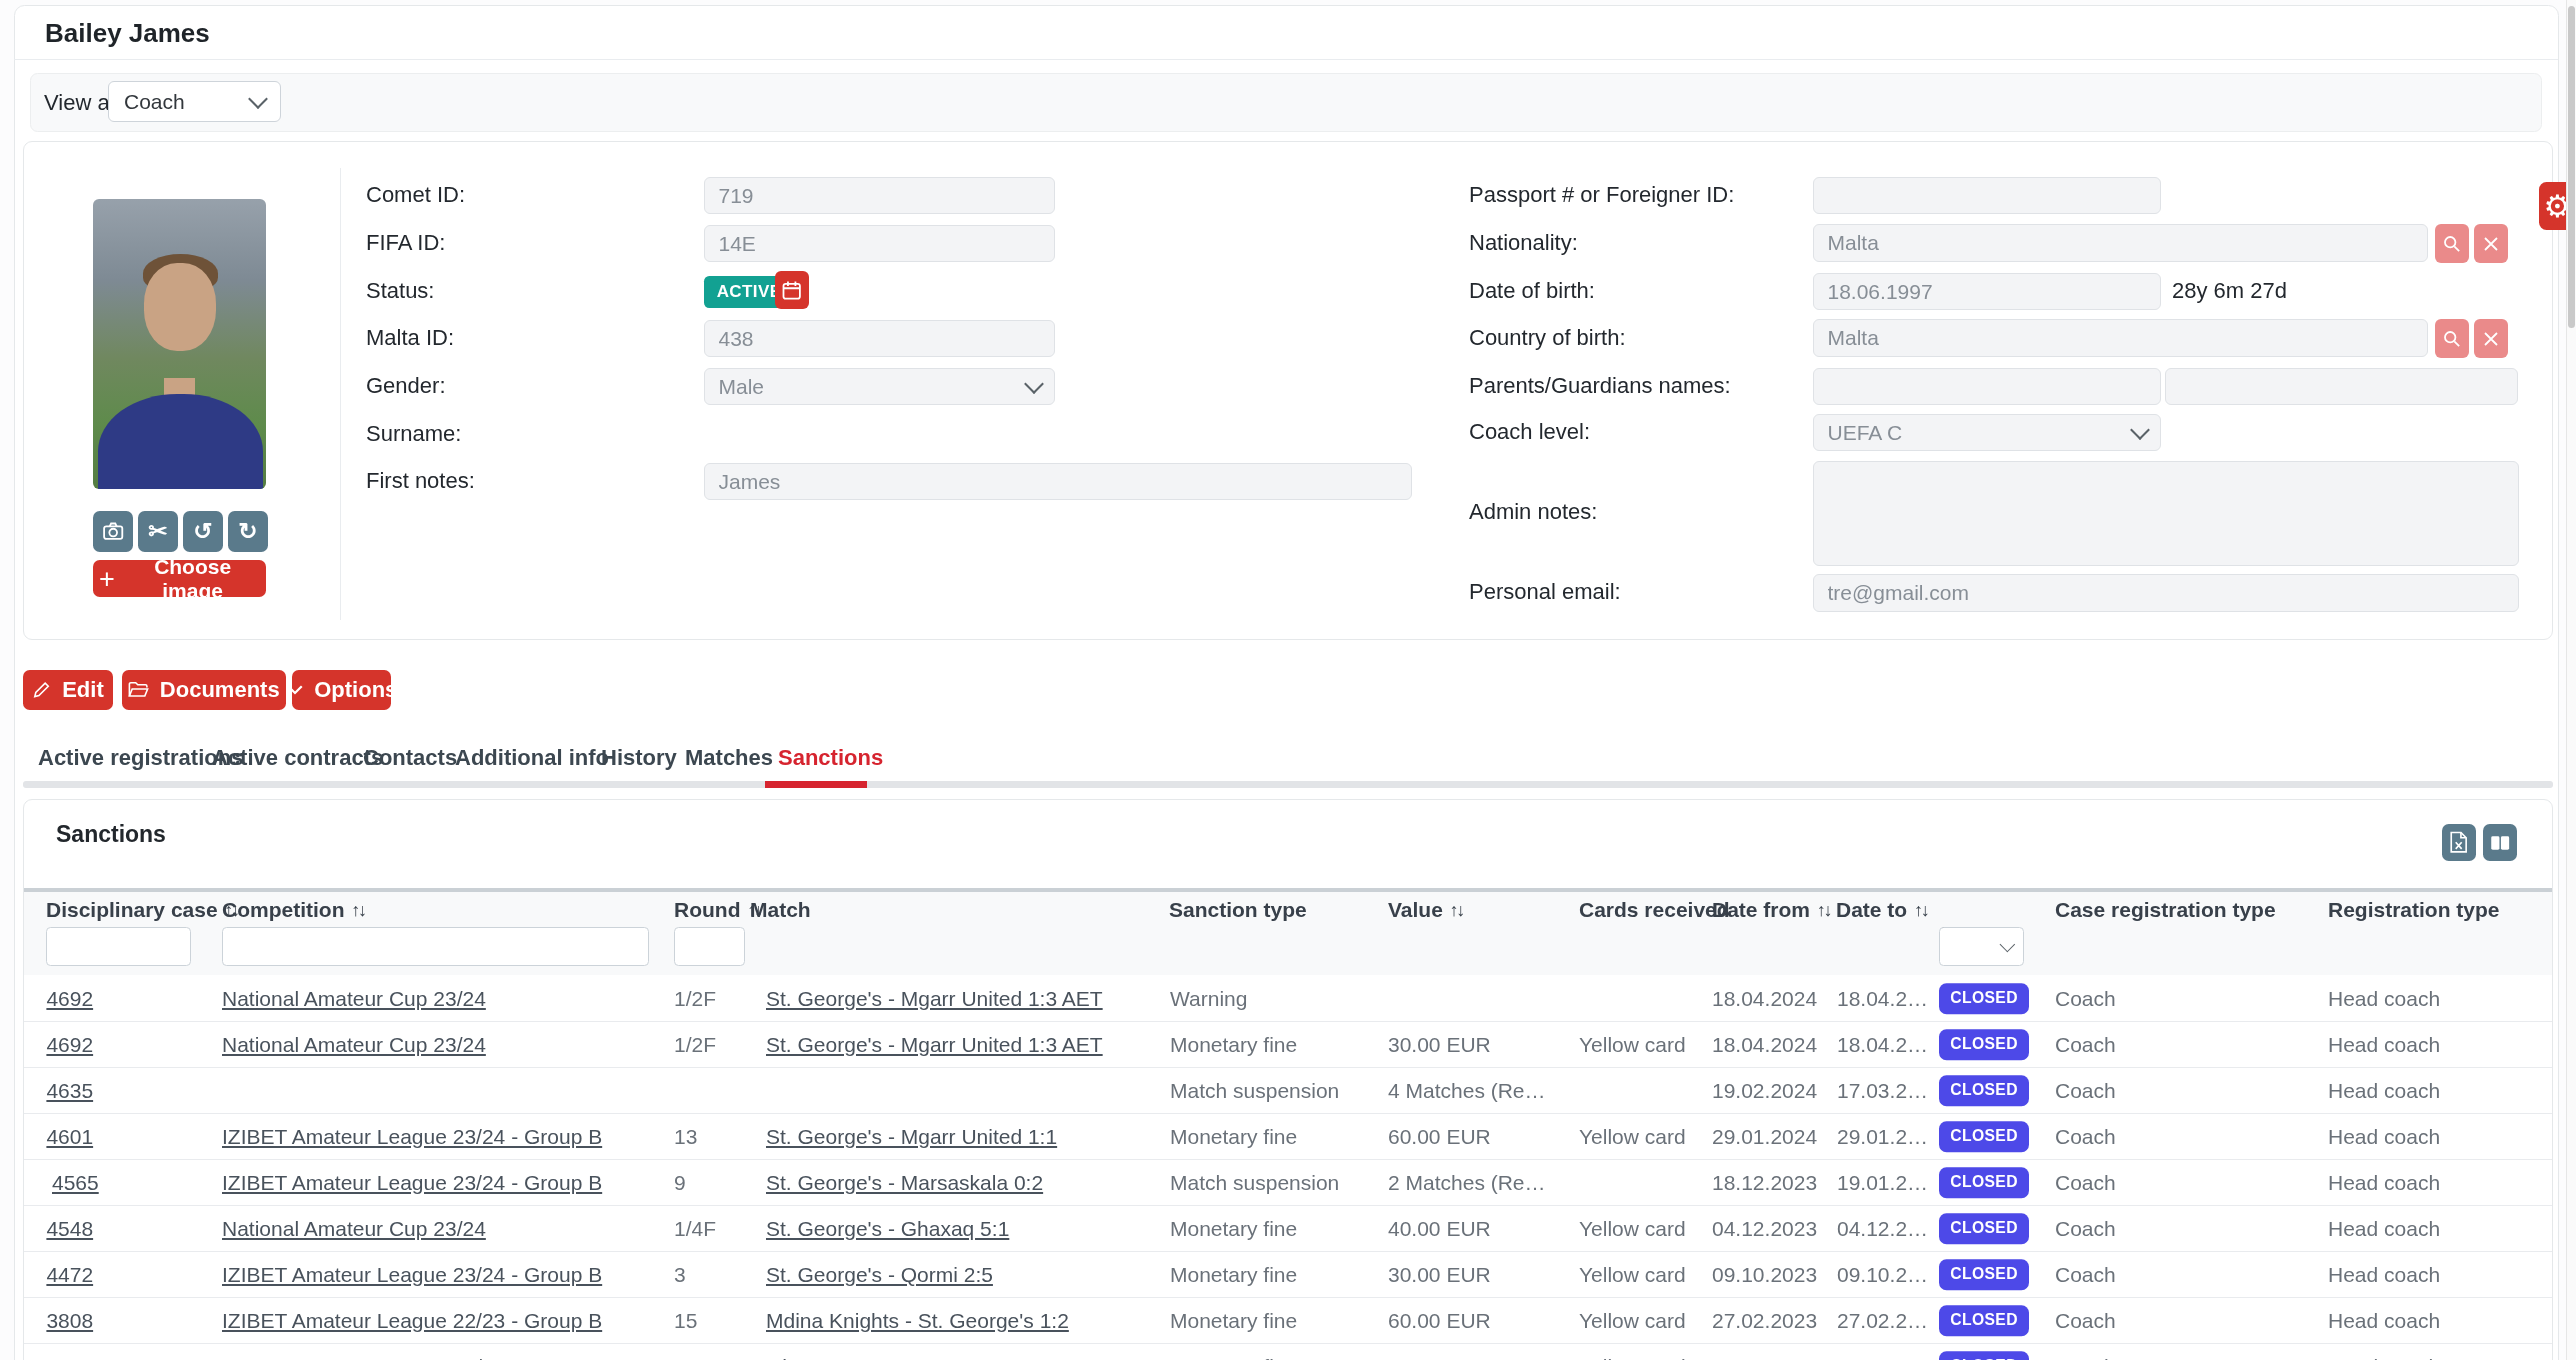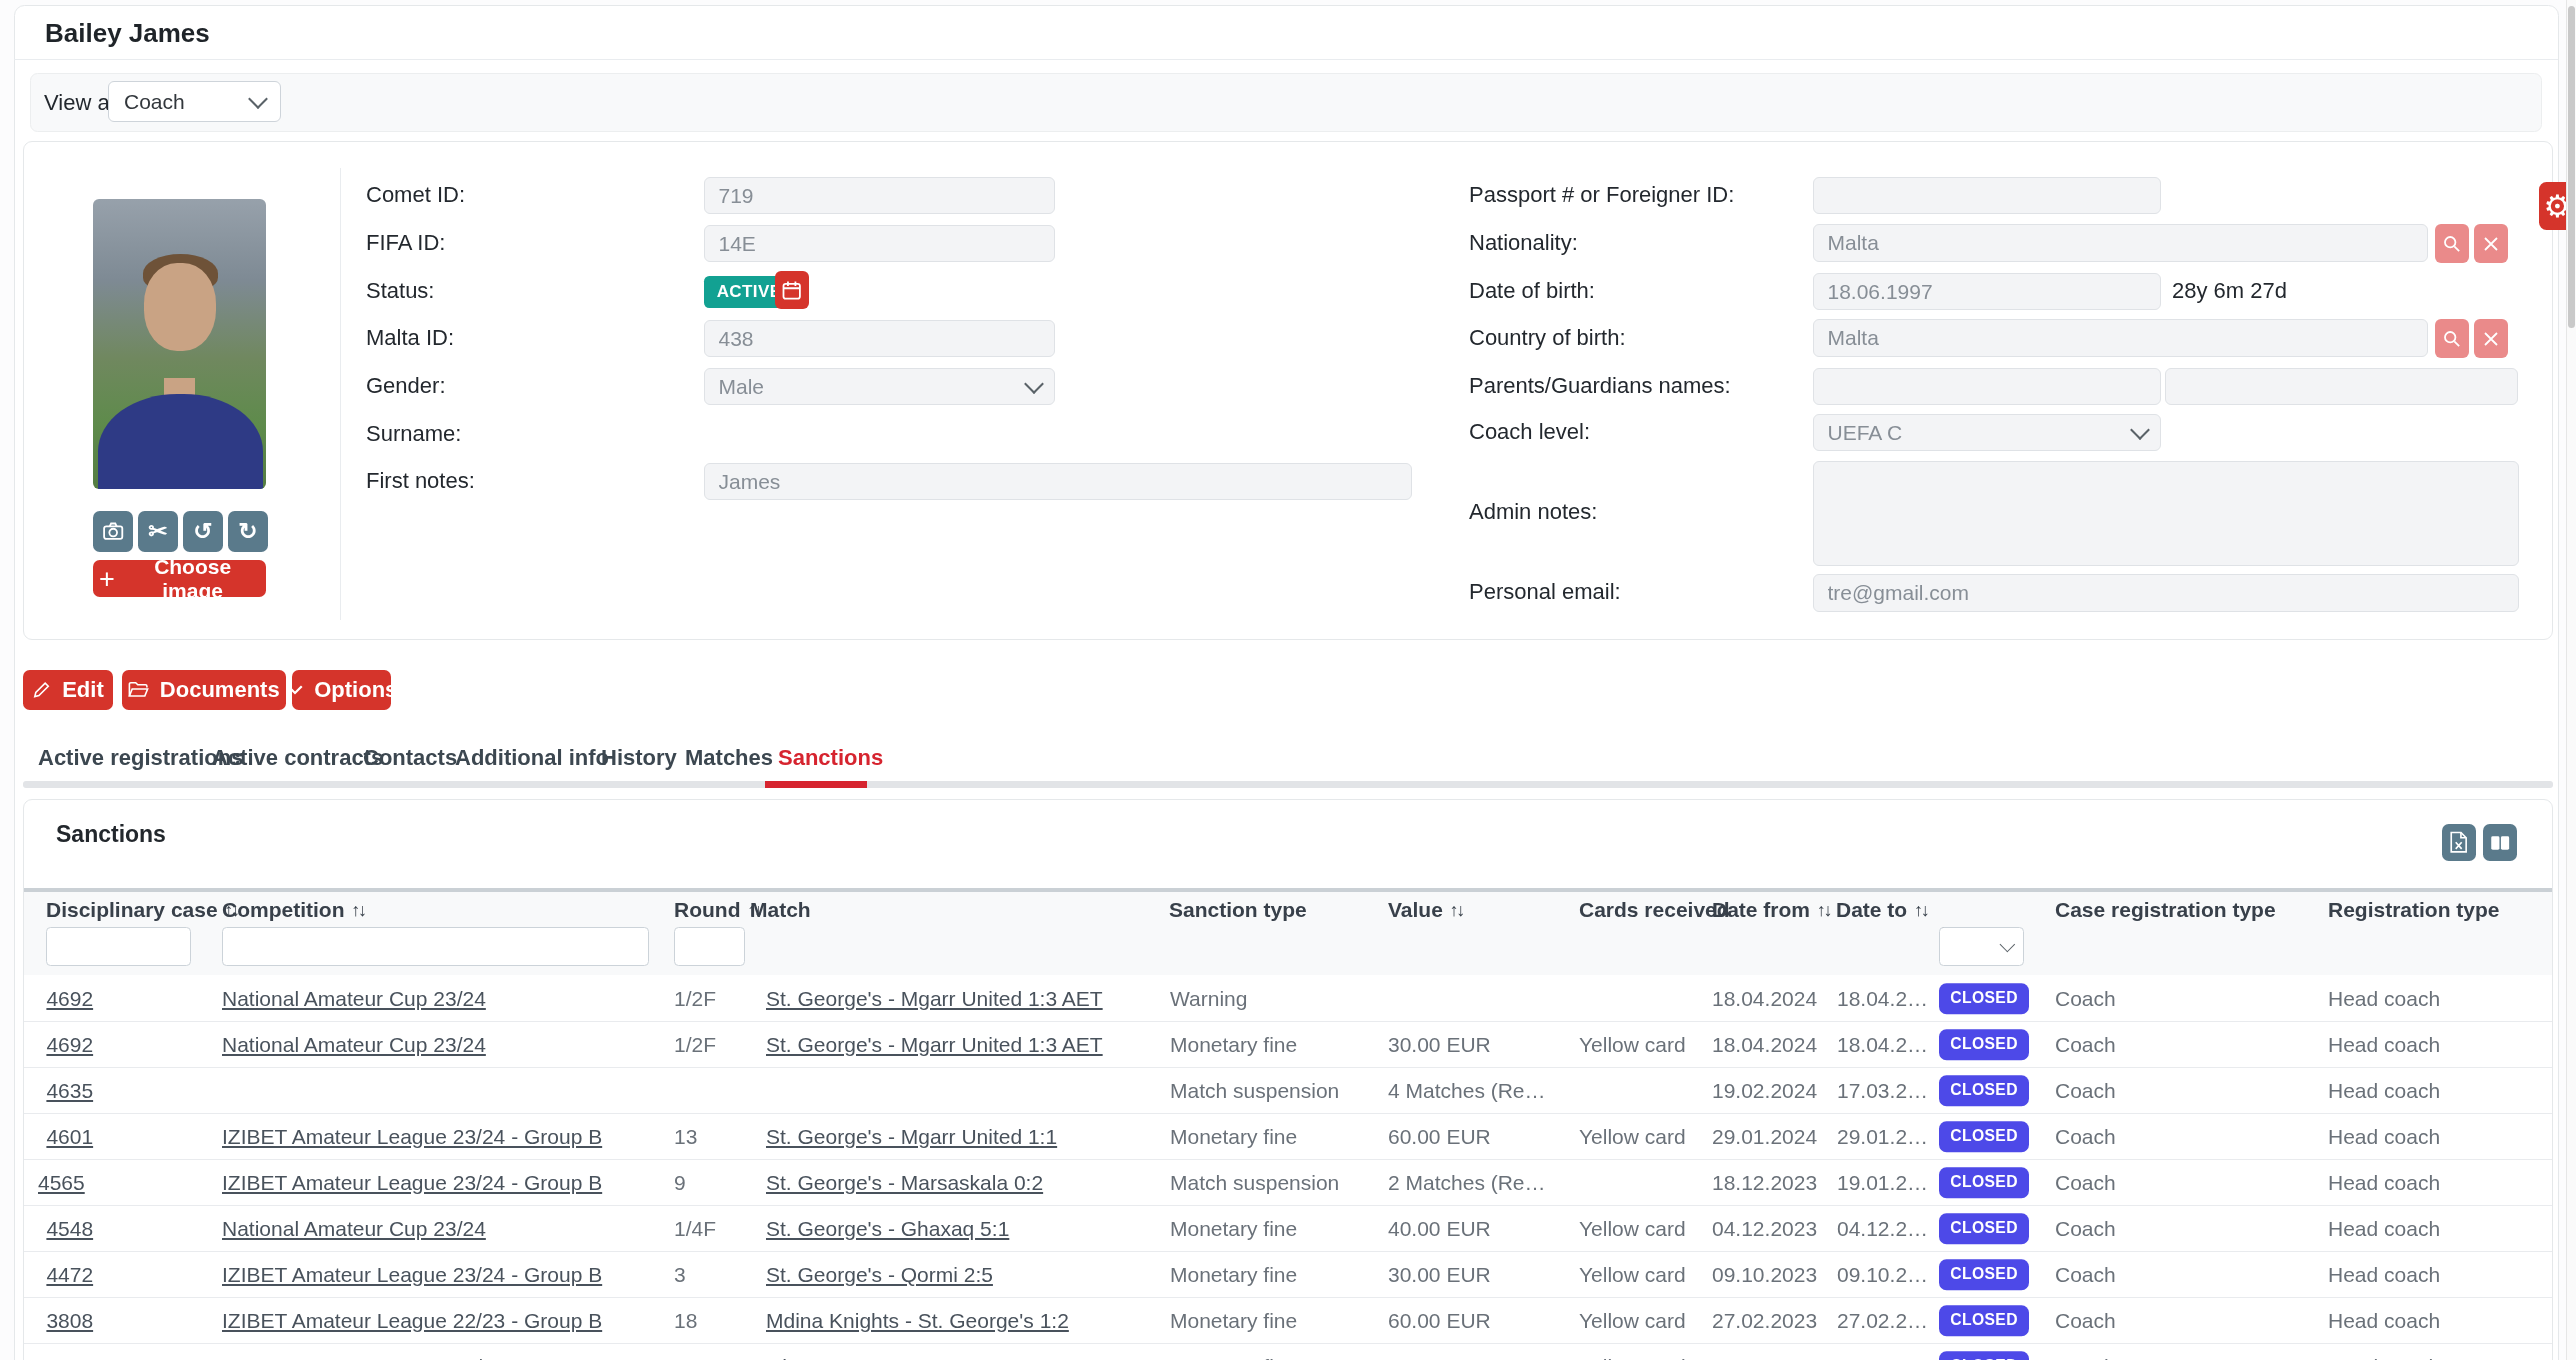--- a/index.html
+++ b/index.html
@@ -362,21 +362,21 @@
     <span class="cell" style="left:1146px;width:202px;">Monetary fine</span>
     <span class="cell" style="left:1364px;width:172px;">60.00 EUR</span>
     <span class="cell" style="left:1555px;width:123px;">Yellow card</span>
     <span class="cell" style="left:1688px;width:112px;">29.01.2024</span>
     <span class="cell" style="left:1813px;width:97px;">29.01.2024</span>
     <span class="cell badge-closed" style="left:1915px;">CLOSED</span>
     <span class="cell" style="left:2031px;width:262px;">Coach</span>
     <span class="cell" style="left:2304px;width:217px;">Head coach</span>
   </div>
       <div class="trow">
-    <a class="cell link" style="left:14px;width:150px;text-decoration:underline;">4565</a>
+    <a class="cell link" style="left:28px;width:150px;text-decoration:underline;">4565</a>
     <a class="cell link" style="left:198px;width:419px;">IZIBET Amateur League 23/24 - Group B</a>
     <span class="cell" style="left:650px;width:67px;">9</span>
     <a class="cell link" style="left:742px;width:374px;">St. George's - Marsaskala 0:2</a>
     <span class="cell" style="left:1146px;width:202px;">Match suspension</span>
     <span class="cell" style="left:1364px;width:172px;">2 Matches (Remaining: 0)</span>
     <span class="cell" style="left:1555px;width:123px;"></span>
     <span class="cell" style="left:1688px;width:112px;">18.12.2023</span>
     <span class="cell" style="left:1813px;width:97px;">19.01.2024</span>
     <span class="cell badge-closed" style="left:1915px;">CLOSED</span>
     <span class="cell" style="left:2031px;width:262px;">Coach</span>
@@ -406,21 +406,21 @@
     <span class="cell" style="left:1555px;width:123px;">Yellow card</span>
     <span class="cell" style="left:1688px;width:112px;">09.10.2023</span>
     <span class="cell" style="left:1813px;width:97px;">09.10.2023</span>
     <span class="cell badge-closed" style="left:1915px;">CLOSED</span>
     <span class="cell" style="left:2031px;width:262px;">Coach</span>
     <span class="cell" style="left:2304px;width:217px;">Head coach</span>
   </div>
       <div class="trow">
     <a class="cell link" style="left:22.4px;width:150px;">3808</a>
     <a class="cell link" style="left:198px;width:419px;">IZIBET Amateur League 22/23 - Group B</a>
-    <span class="cell" style="left:650px;width:67px;">18</span>
+    <span class="cell" style="left:650px;width:67px;">15</span>
     <a class="cell link" style="left:742px;width:374px;">Mdina Knights - St. George's 1:2</a>
     <span class="cell" style="left:1146px;width:202px;">Monetary fine</span>
     <span class="cell" style="left:1364px;width:172px;">60.00 EUR</span>
     <span class="cell" style="left:1555px;width:123px;">Yellow card</span>
     <span class="cell" style="left:1688px;width:112px;">27.02.2023</span>
     <span class="cell" style="left:1813px;width:97px;">27.02.2023</span>
     <span class="cell badge-closed" style="left:1915px;">CLOSED</span>
     <span class="cell" style="left:2031px;width:262px;">Coach</span>
     <span class="cell" style="left:2304px;width:217px;">Head coach</span>
   </div>

